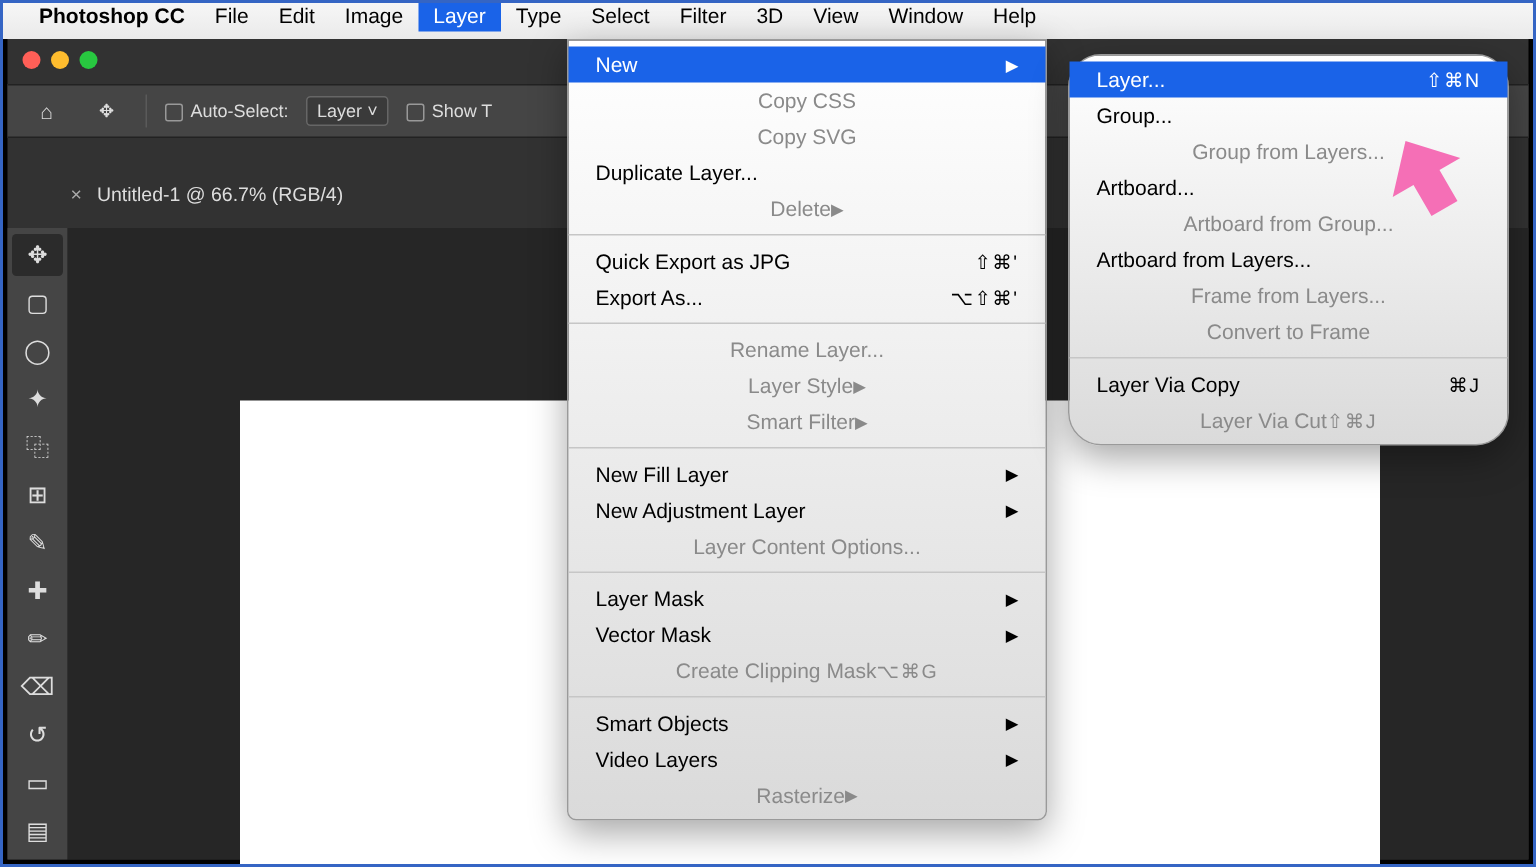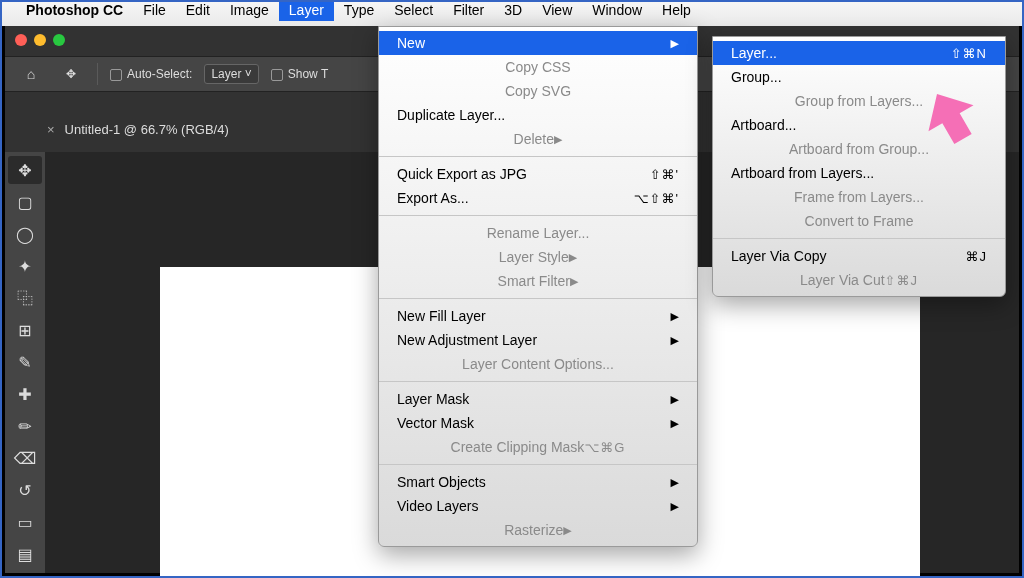--- a/index.html
+++ b/index.html
@@ -31,21 +31,21 @@
 .toolbar { position:absolute; left:0; top:126px; width:40px; bottom:0; background:#454545; display:flex; flex-direction:column; align-items:center; gap:4px; padding-top:4px;}
 .tool { width:34px; height:28px; display:flex; align-items:center; justify-content:center; color:#ddd; font-size:16px; border-radius:3px;}
 .tool.active{ background:#2b2b2b; }
 
 .canvas-area { position:absolute; left:40px; top:126px; right:0; bottom:0; background:#262626; }
 .canvas { position:absolute; left:115px; top:115px; width:760px; height:430px; background:#fff; }
 
 
 .menu-panel { position:absolute; background:linear-gradient(#fff,#dadada); border:1px solid #9a9a9a; border-radius:0 0 6px 6px; box-shadow:0 8px 24px rgba(0,0,0,.35); font-size:14px; padding:4px 0; color:#000; }
 .menu-panel.layer { left:376px; top:24px; width:320px; }
-.menu-panel.sub { left:710px; top:34px; width:294px; }
+.menu-panel.sub { left:710px; top:34px; width:294px;border-radius:22px; }
 .mi { display:flex; align-items:center; justify-content:space-between; height:24px; padding:0 18px; white-space:nowrap;}
 .mi.hi { background:#1a63e8; color:#fff; }
 .mi.disabled { color:#8a8a8a;justify-content:center; }
 .mi .arrow { font-size:11px; color:inherit; }
 .mi .sc { font-family:inherit; font-size:13px; letter-spacing:1px;}
 .msep { height:1px; background:#c6c6c6; margin:5px 0; }
 
 
 .annot-arrow { position:absolute; left:918px; top:86px; width:64px; height:64px; pointer-events:none; }
 .annot-arrow svg path { fill:#f56fb6; }

